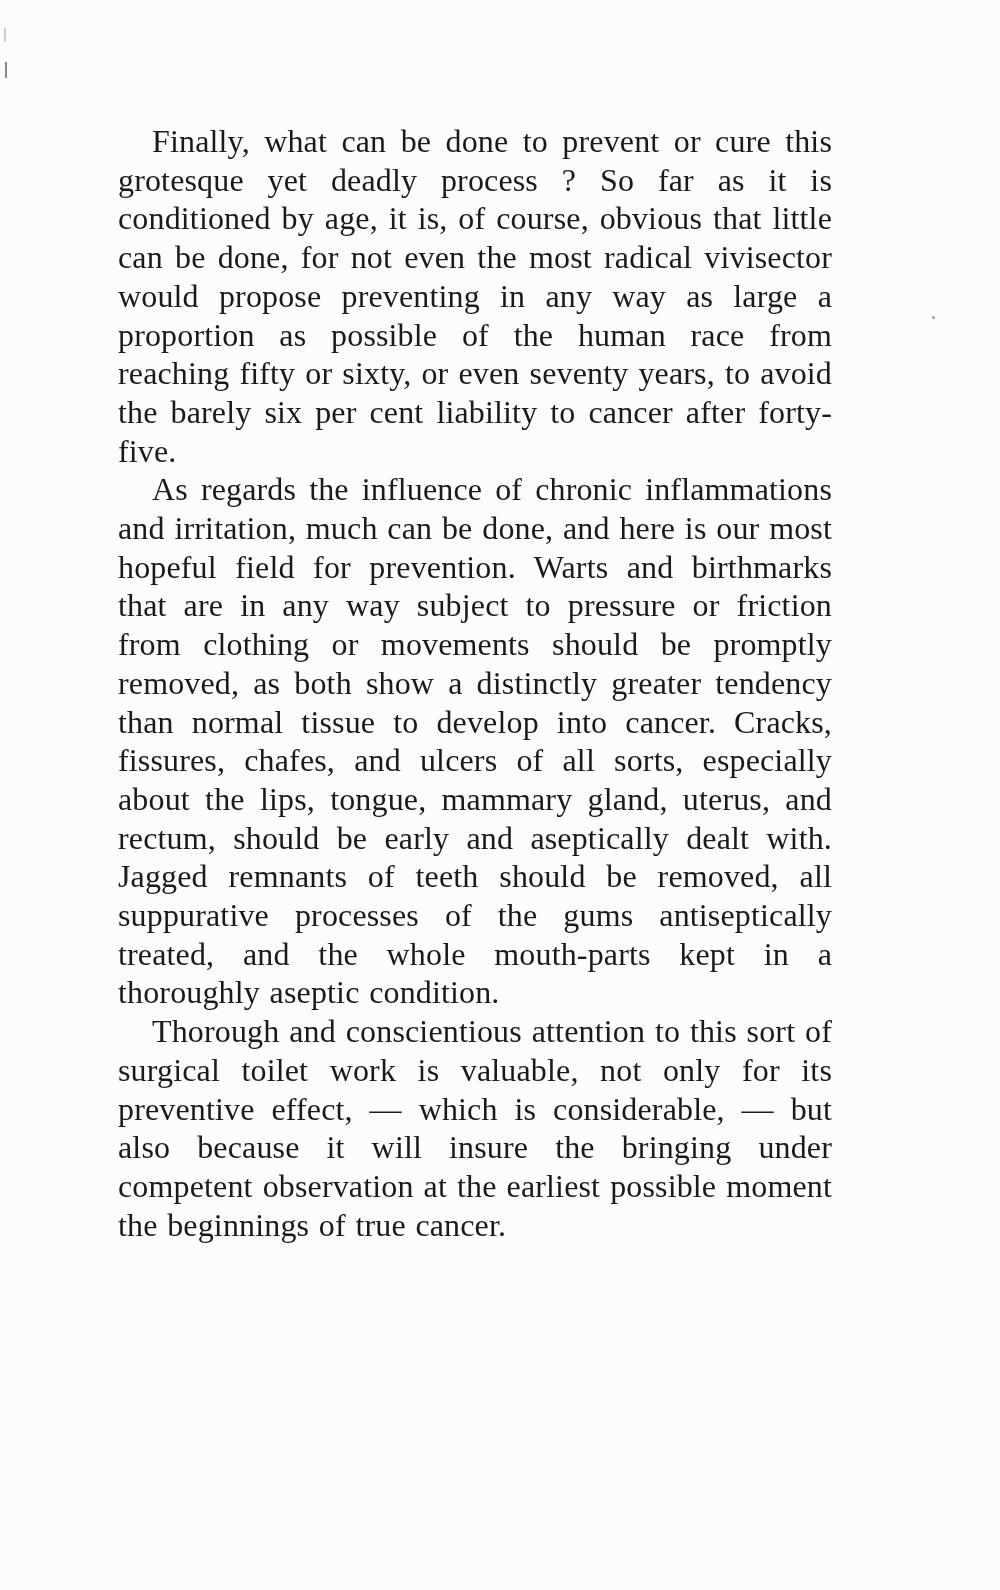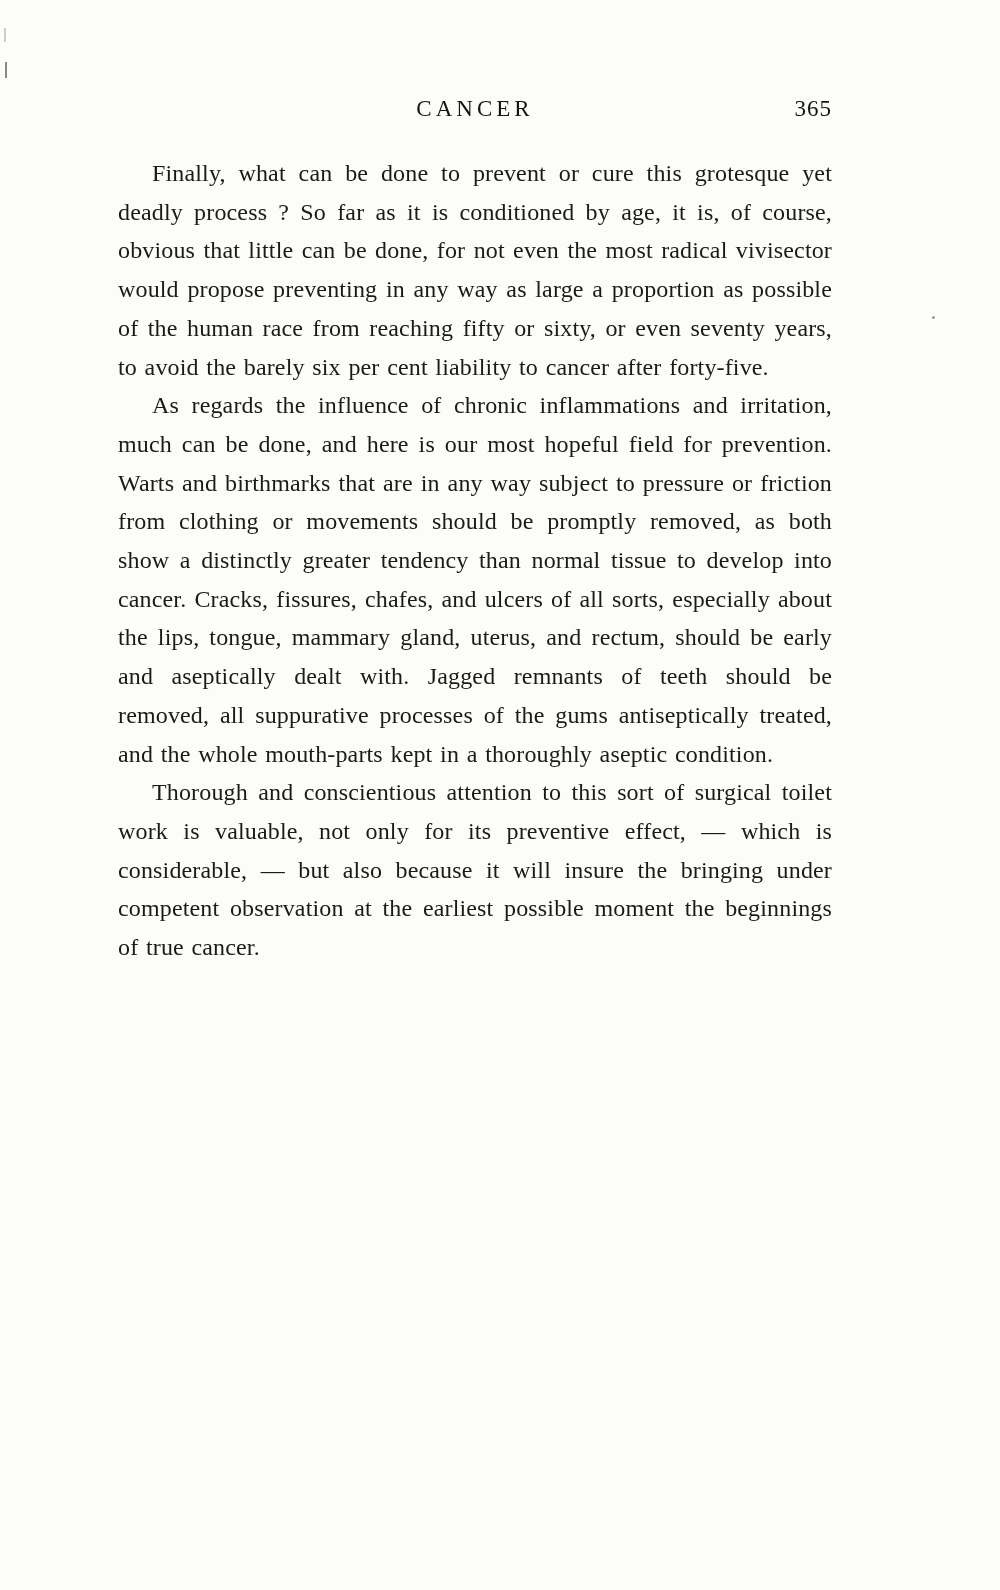--- a/index.html
+++ b/index.html
@@ -47,44 +47,40 @@
     position: absolute;
     right: 0;
     top: 0;
     letter-spacing: 1px;
   }
   .body-text {
     margin-top: 26px;
   }
   .body-text p {
     margin: 0;
-    font-size: 24px;
+    font-size: 32px;
     line-height: 38.7px;
     text-align: justify;
     text-indent: 34px;
     letter-spacing: 0.15px;
     word-spacing: 1.5px;
     color: #1b1a18;
   }
 </style>
 </head>
 <body>
 
 <div class="page">
 
   <span class="artifact a1"></span>
   <span class="artifact a2"></span>
   <span class="artifact dot"></span>
 
   <div class="content">
 
-    <div class="running-head">
-      <span class="title">CANCER</span>
-      <span class="pagenum">365</span>
-    </div>
 
     <div class="body-text">
       <p>Finally, what can be done to prevent or cure this grotesque yet deadly process ?  So far as it is conditioned by age, it is, of course, obvious that little can be done, for not even the most radical vivisector would propose preventing in any way as large a proportion as possible of the human race from reaching fifty or sixty, or even seventy years, to avoid the barely six per cent liability to cancer after forty-five.</p>
       <p>As regards the influence of chronic inflammations and irritation, much can be done, and here is our most hopeful field for prevention.  Warts and birthmarks that are in any way subject to pressure or friction from clothing or movements should be promptly removed, as both show a distinctly greater tendency than normal tissue to develop into cancer.  Cracks, fissures, chafes, and ulcers of all sorts, especially about the lips, tongue, mammary gland, uterus, and rectum, should be early and aseptically dealt with.  Jagged remnants of teeth should be removed, all suppurative processes of the gums antiseptically treated, and the whole mouth-parts kept in a thoroughly aseptic condition.</p>
       <p>Thorough and conscientious attention to this sort of surgical toilet work is valuable, not only for its preventive effect, — which is considerable, — but also because it will insure the bringing under competent observation at the earliest possible moment the beginnings of true cancer.</p>
     </div>
 
   </div>
 </div>
 

